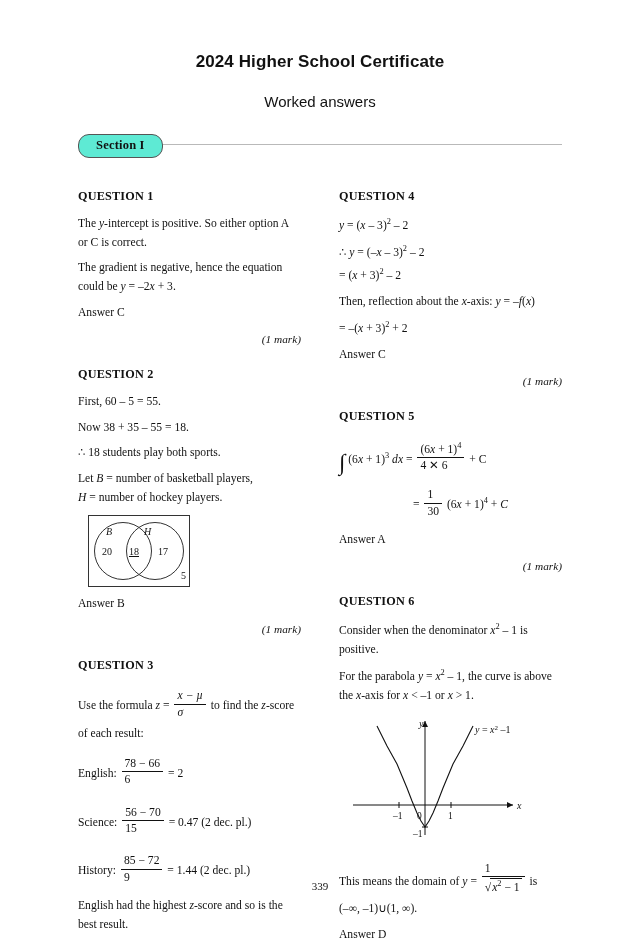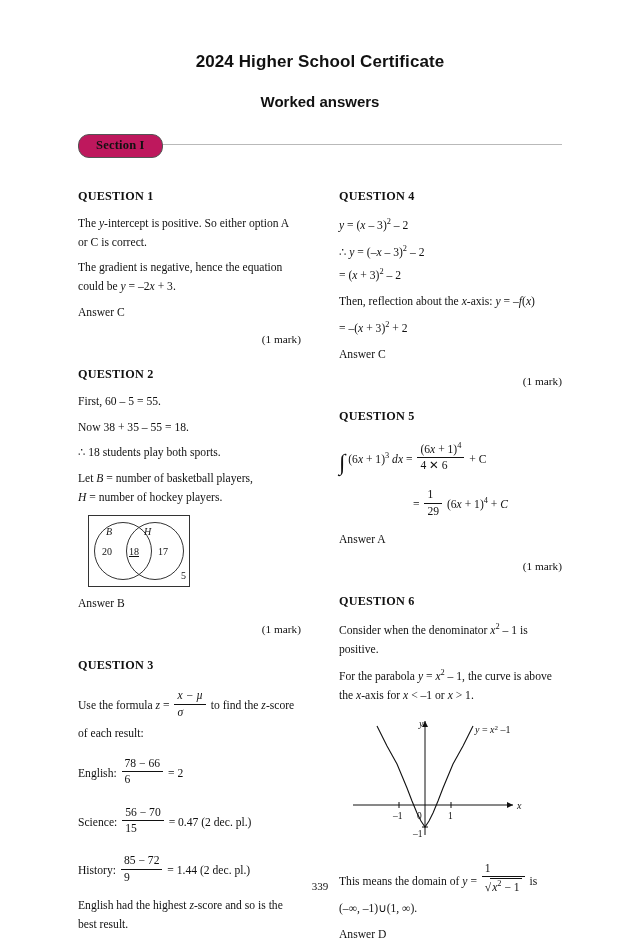--- a/index.html
+++ b/index.html
@@ -27,37 +27,37 @@
     padding-top: 52px;
   }
   .doc-title {
     font-family: "Liberation Sans", sans-serif;
     font-weight: bold;
     font-size: 17px;
     letter-spacing: .1px;
   }
   .doc-subtitle {
     font-family: "Liberation Sans", sans-serif;
-    font-weight: bold;
+    font-weight: normal;
     font-size: 15px;
     margin-top: 21px;
   }
   .section-bar {
     margin: 34px 78px 0 78px;
     border-top: 1px solid #b9b9b9;
     position: relative;
     height: 28px;
   }
   .section-chip {
     position: absolute;
     left: 0;
     top: -11px;
     border: 1px solid #555;
     border-radius: 11px;
-    background: #be185d;
+    background: #5eead4;
     padding: 3px 17px 4px 17px;
     font-family: "Liberation Serif", serif;
     font-weight: bold;
     font-size: 12.5px;
     letter-spacing: .2px;
   }
   .columns {
     display: flex;
     margin: 14px 78px 0 78px;
     gap: 38px;
@@ -74,20 +74,21 @@
     margin: 0 0 8px 0;
     letter-spacing: .2px;
   }
   .q-block { margin-bottom: 17px; }
   p.line {
     margin: 0 0 7px 0;
   }
   .ital { font-style: italic; }
   .mark {
     text-align: right;
+    font-style: italic;
     font-size: 11.3px;
     margin: 3px 0 0 0;
   }
   .indent { margin-left: 14px; }
   .indent2 { margin-left: 26px; }
   
   .frac {
     display: inline-block;
     vertical-align: -0.55em;
     text-align: left;
@@ -299,21 +300,21 @@
           <span class="frac">
             <span class="num">(6<span class="ital">x</span> + 1)<sup>4</sup></span>
             <span class="den">4 ✕ 6</span>
           </span>
           <span>+ C</span>
         </p>
         <p class="line indent2" style="margin-left:74px">
           =
           <span class="frac">
             <span class="num">1</span>
-            <span class="den">29</span>
+            <span class="den">30</span>
           </span>
           (6<span class="ital">x</span> + 1)<sup>4</sup> + <span class="ital">C</span>
         </p>
         <p class="line">Answer A</p>
         <p class="mark">(1 mark)</p>
       </div>
 
       <div class="q-block">
         <h3 class="q">QUESTION 6</h3>
         <p class="line">

